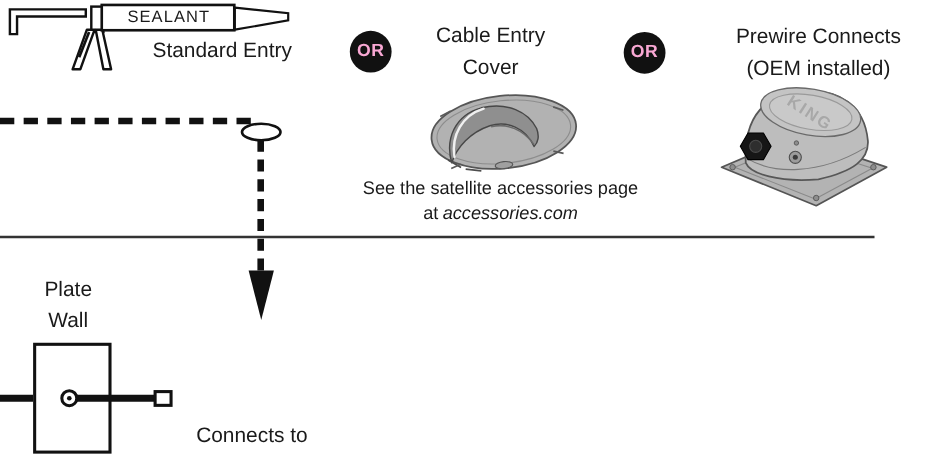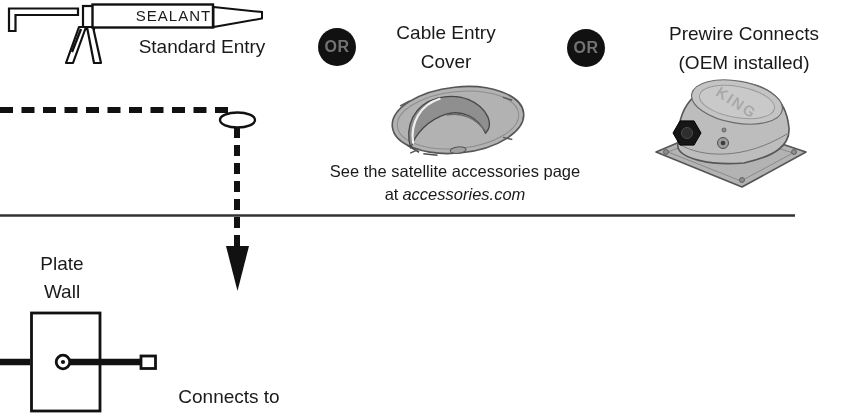--- a/index.html
+++ b/index.html
@@ -17,26 +17,26 @@
     line-height:29px;
     text-align:center;
     color:#1a1a1a;
     white-space:nowrap;
   }
   .lbl div{white-space:nowrap;}
   #art{position:absolute;left:0;top:0;}
   .sealant-lbl{
     left:94px;top:6px;width:119px;height:20px;
     font-size:15px;line-height:20px;letter-spacing:1px;
-    text-align:center;font-weight:400;padding-left:20px;
+    text-align:center;font-weight:400;
   }
   .std-entry{left:118px;top:35px;width:168px;line-height:24px;}
   .or-badge{
     width:38px;height:38px;border-radius:50%;
-    background:#111111;color:#737373;
+    background:#111111;color:#f9a8d4;
     display:flex;align-items:center;justify-content:center;
     font-size:16px;font-weight:bold;letter-spacing:.5px;
   }
   .or1{left:318px;top:28px;}
   .or2{left:567px;top:29px;}
   .cec-lbl{left:370px;top:18px;width:152px;}
   .pre-lbl{left:644px;top:19px;width:200px;}
   .note{
     left:300px;top:160px;width:310px;
     font-size:16.5px;line-height:23px;text-align:center;

